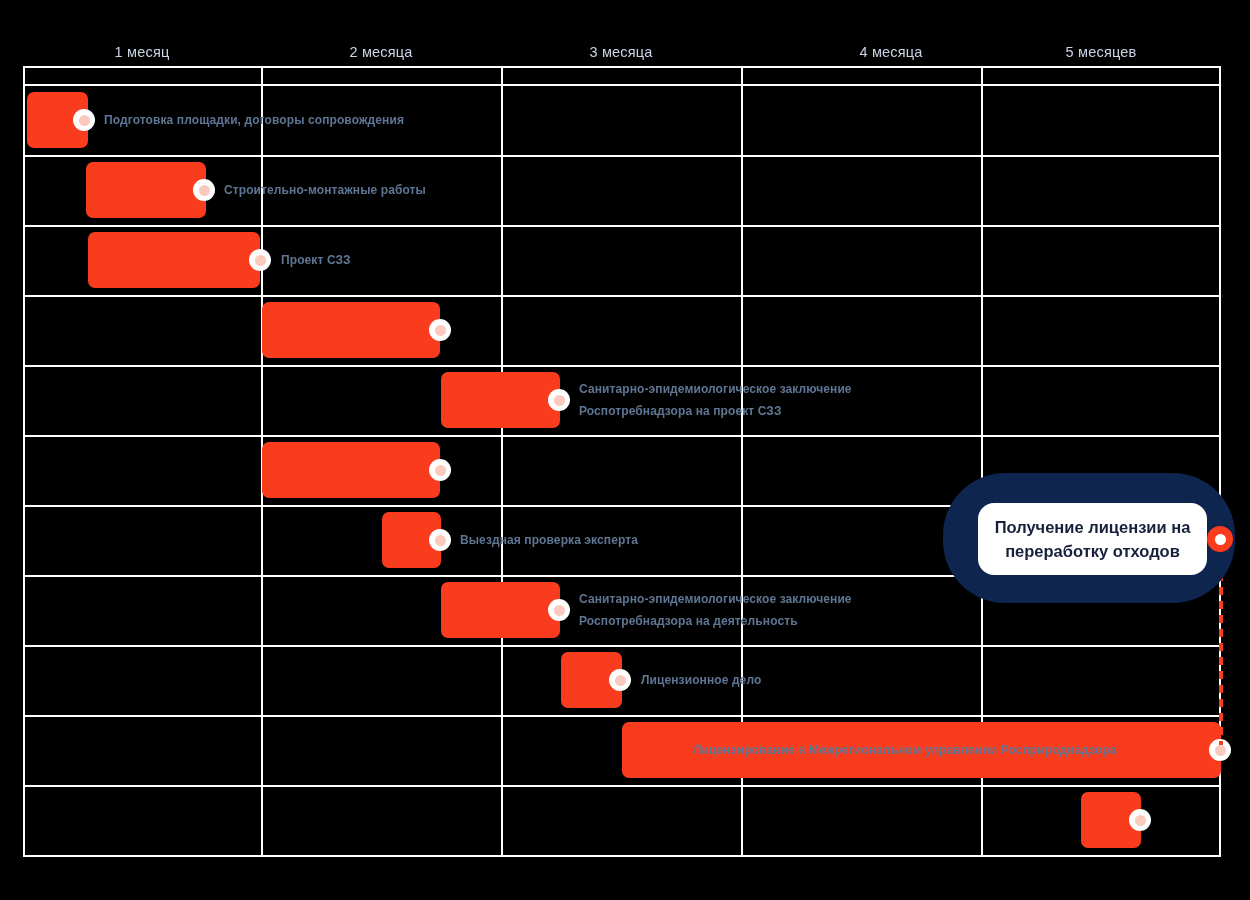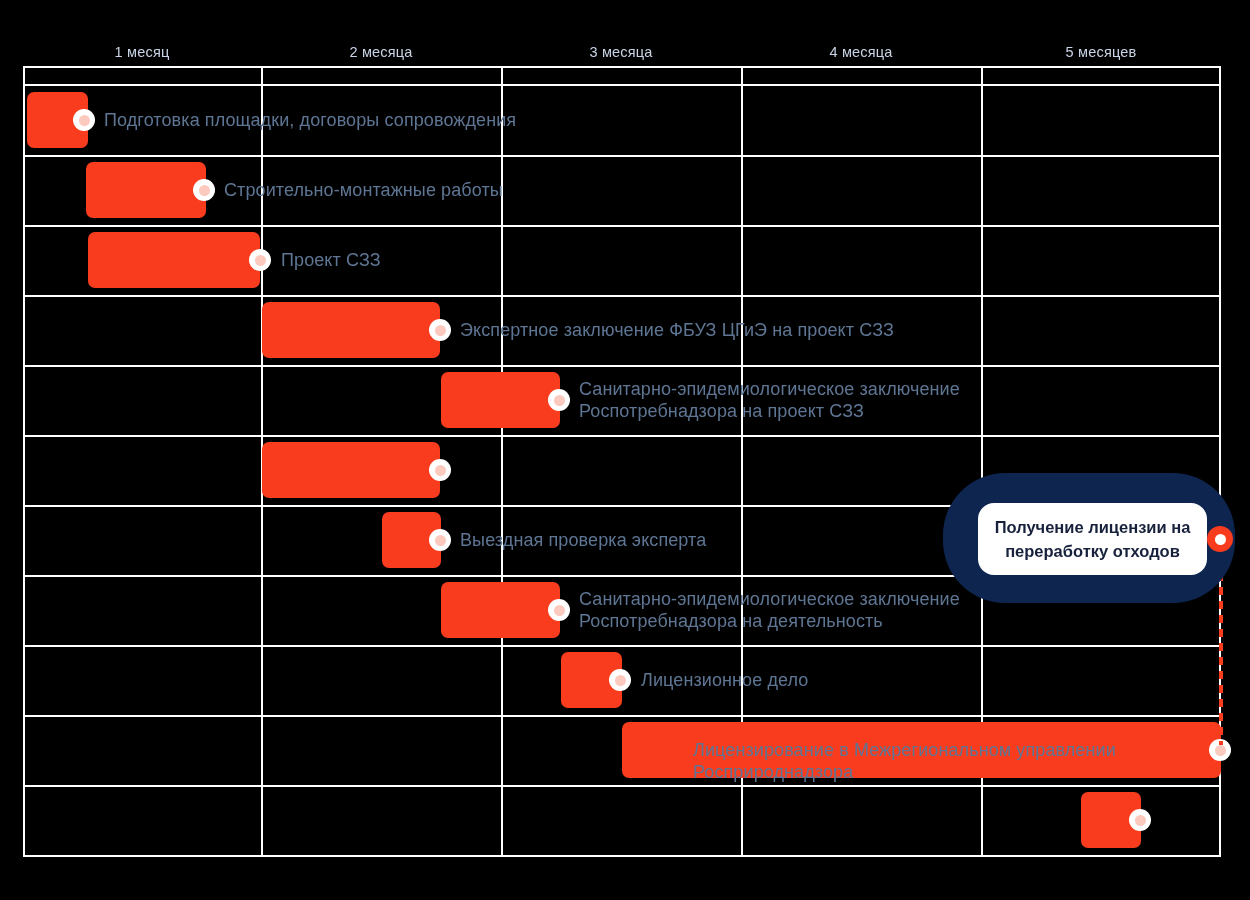--- a/index.html
+++ b/index.html
@@ -59,24 +59,25 @@
   .marker.final i{
     width:11px;height:11px;
     background:#ffffff;
   }
 
   
   .task-label{
     position:absolute;
     color:#5d7falpha;
     color:#5e7694;
-    font-size:18px;
+    font-size:12px;
     line-height:22px;
     white-space:pre-line;
     letter-spacing:.1px;
+    font-weight:bold;
   }
   .task-label.two-line{line-height:22px;}
 
   
   .dashed-line{
     position:absolute;
     width:4px;
     background-image:linear-gradient(to bottom,#fa3c1e 0 8px, rgba(0,0,0,0) 8px 14px);
     background-size:4px 14px;
     background-repeat:repeat-y;
@@ -108,21 +109,21 @@
   }
 </style>
 </head>
 <body>
 
 <div id="stage">
 
   <div class="month-label" style="left:142px;">1 месяц</div>
   <div class="month-label" style="left:381px;">2 месяца</div>
   <div class="month-label" style="left:621px;">3 месяца</div>
-  <div class="month-label" style="left:861px;">4 месяца</div>
+  <div class="month-label" style="left:891px;">4 месяца</div>
   <div class="month-label" style="left:1101px;">5 месяцев</div>
 
   <div class="grid-outer"></div>
 
   <div class="vline" style="left:261px;"></div>
   <div class="vline" style="left:501px;"></div>
   <div class="vline" style="left:741px;"></div>
   <div class="vline" style="left:981px;"></div>
 
   <div class="hline" style="top:84px;"></div>
@@ -152,21 +153,20 @@
   <div class="bar" style="left:88px;top:232px;width:172px;height:56px;"></div>
   <div class="marker" style="left:249px;top:249px;">
       <i></i>
     </div>
   <div class="task-label" style="left:281px;top:249px;">Проект СЗЗ</div>
 
   <div class="bar" style="left:262px;top:302px;width:178px;height:56px;"></div>
   <div class="marker" style="left:429px;top:319px;">
       <i></i>
     </div>
-  <div class="task-label" style="left:460px;top:319px;">Экспертное заключение ФБУЗ ЦГиЭ на проект СЗЗ</div>
 
   <div class="bar" style="left:441px;top:372px;width:119px;height:56px;"></div>
   <div class="marker" style="left:548px;top:389px;">
       <i></i>
     </div>
   <div class="task-label two-line" style="left:579px;top:378px;">Санитарно-эпидемиологическое заключение
 Роспотребнадзора на проект СЗЗ</div>
 
   <div class="bar" style="left:262px;top:442px;width:178px;height:56px;"></div>
   <div class="marker" style="left:429px;top:459px;">

